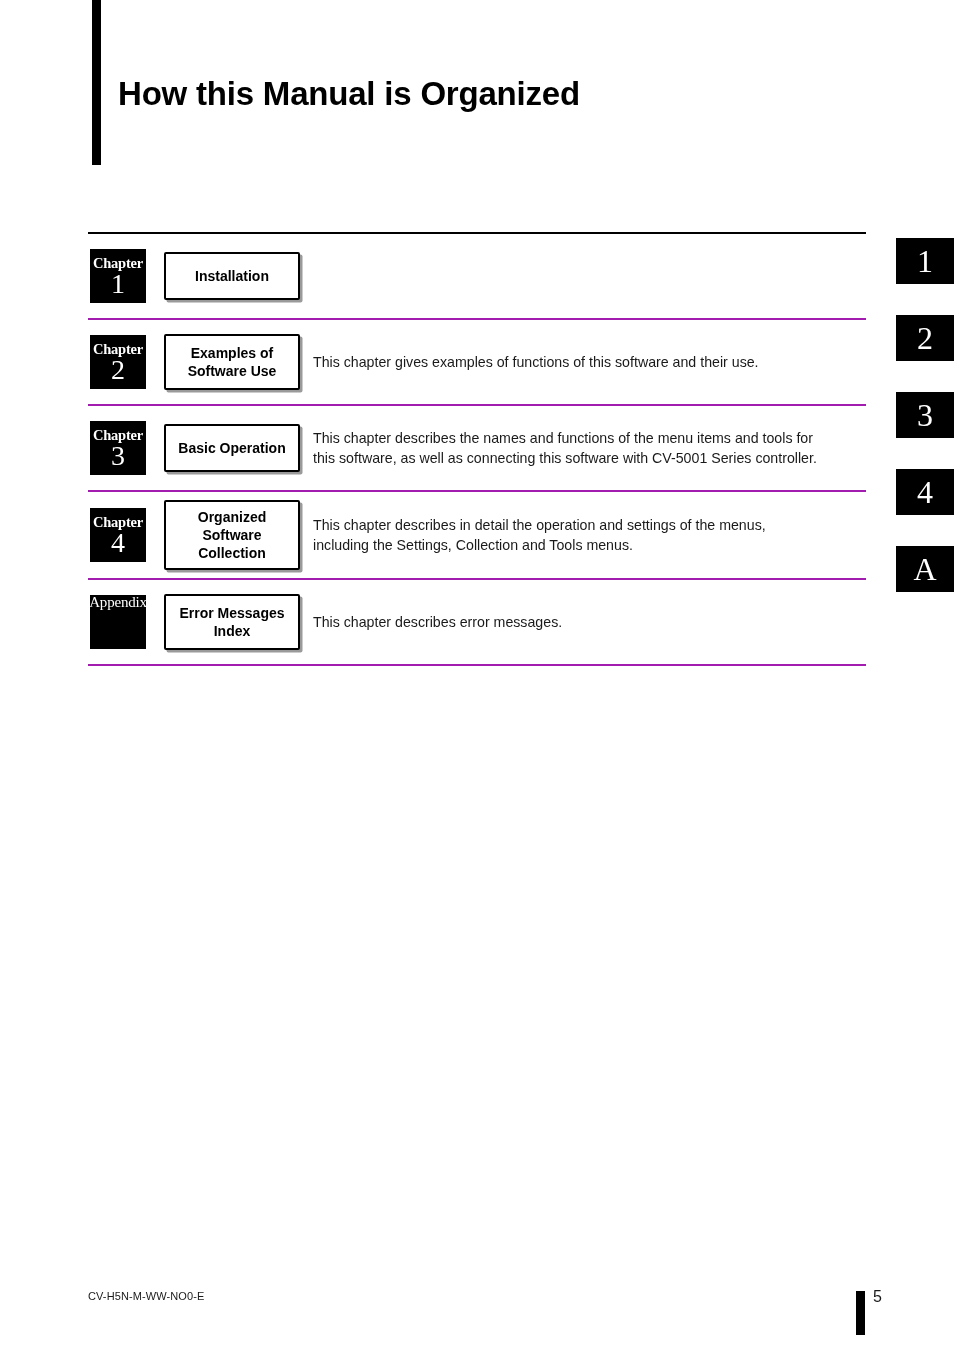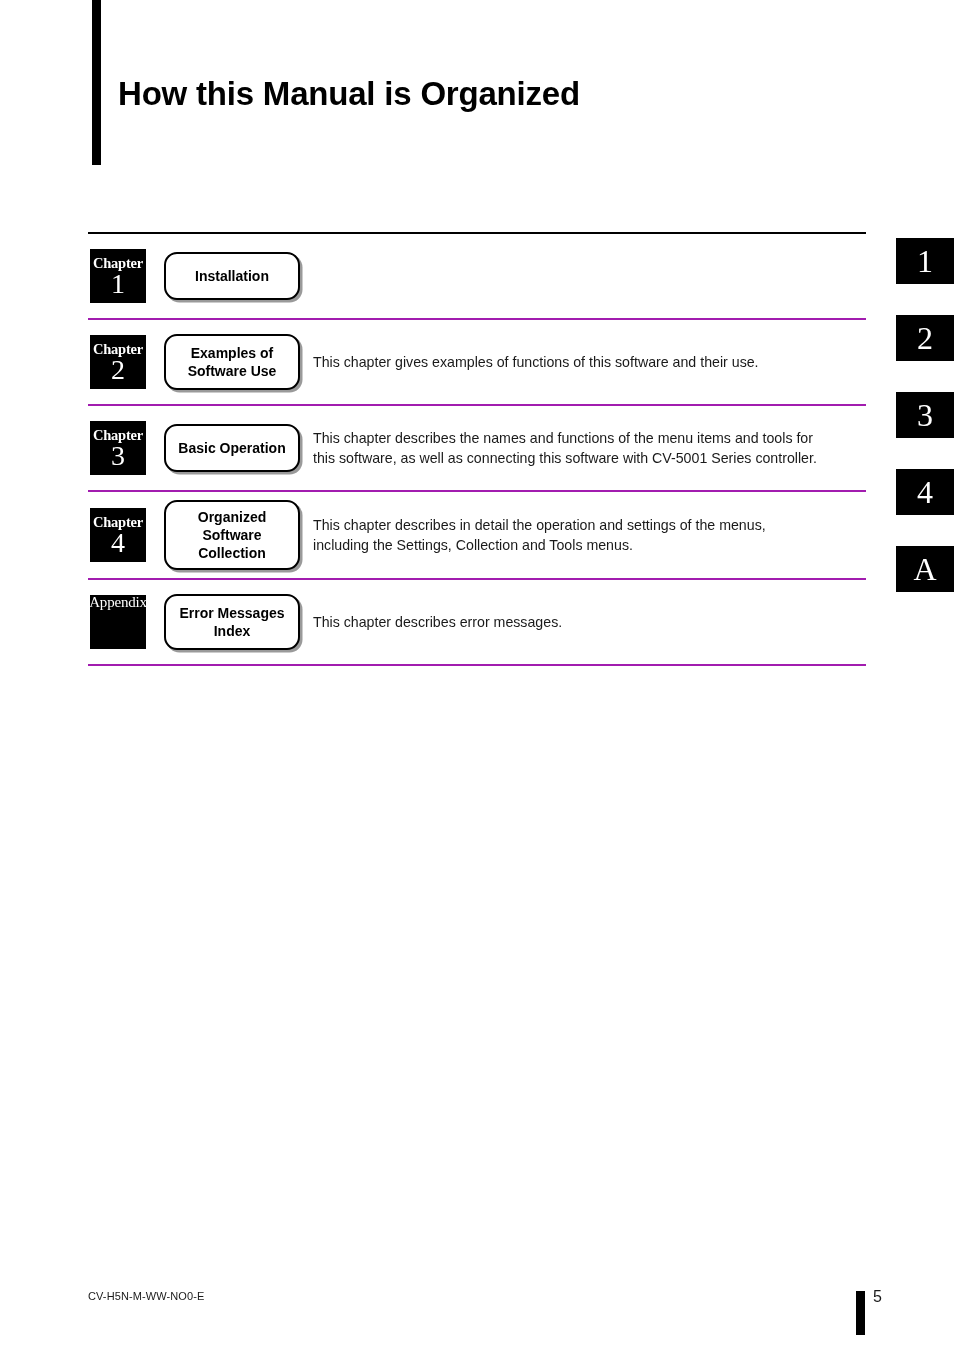--- a/index.html
+++ b/index.html
@@ -89,21 +89,21 @@
     font-size: 15px;
     font-weight: normal;
   }
 
   
   .label-box {
     flex: 0 0 auto;
     width: 136px;
     min-height: 48px;
     border: 2.2px solid #000000;
-    border-radius: 13px;
+    border-radius: 2px;
     background: #ffffff;
     box-shadow: 2.5px 2.5px 0 0 rgba(120,120,120,0.75);
     display: flex;
     align-items: center;
     justify-content: center;
     text-align: center;
     font-size: 14px;
     font-weight: bold;
     line-height: 18px;
     padding: 6px 4px;

